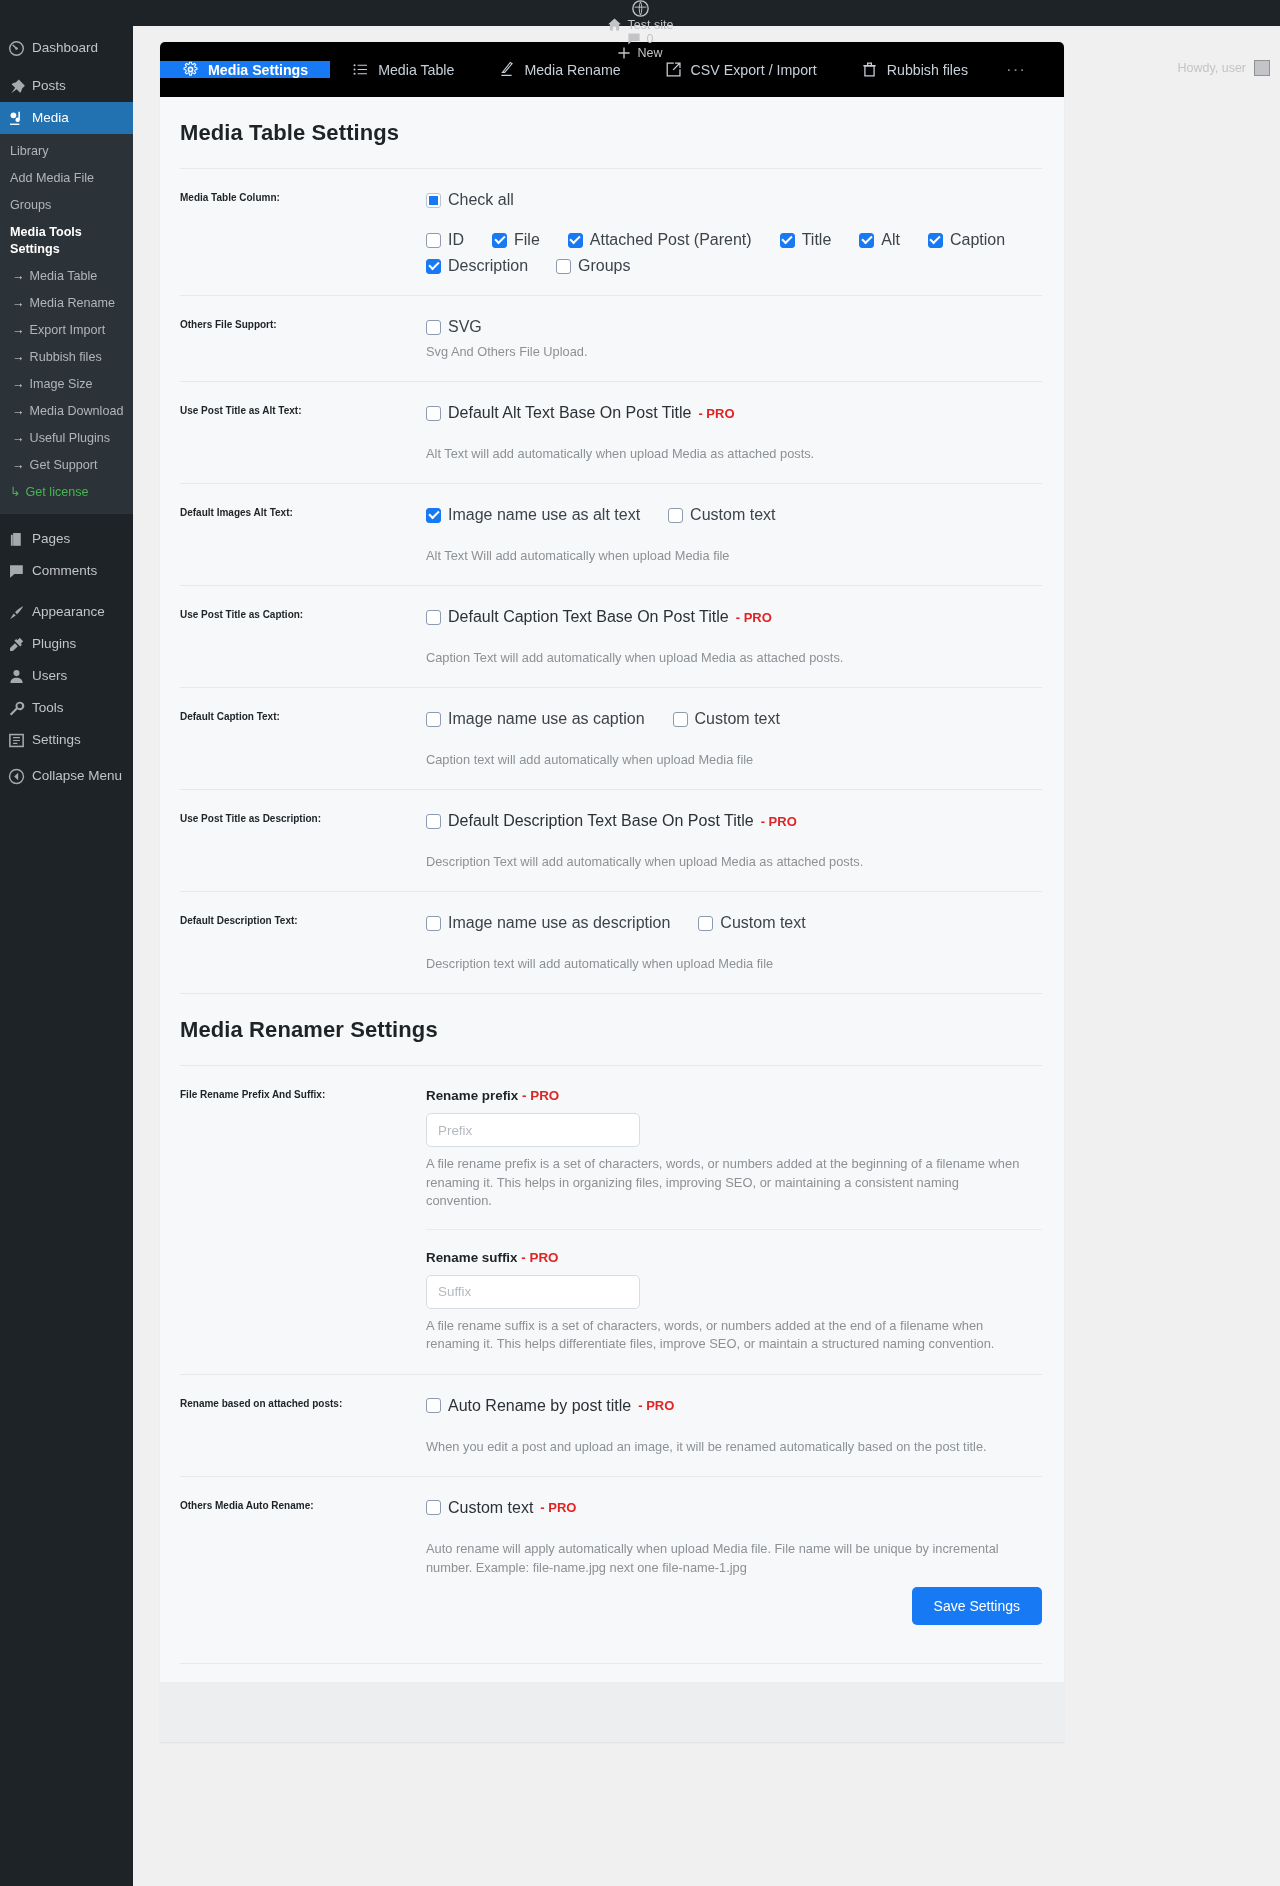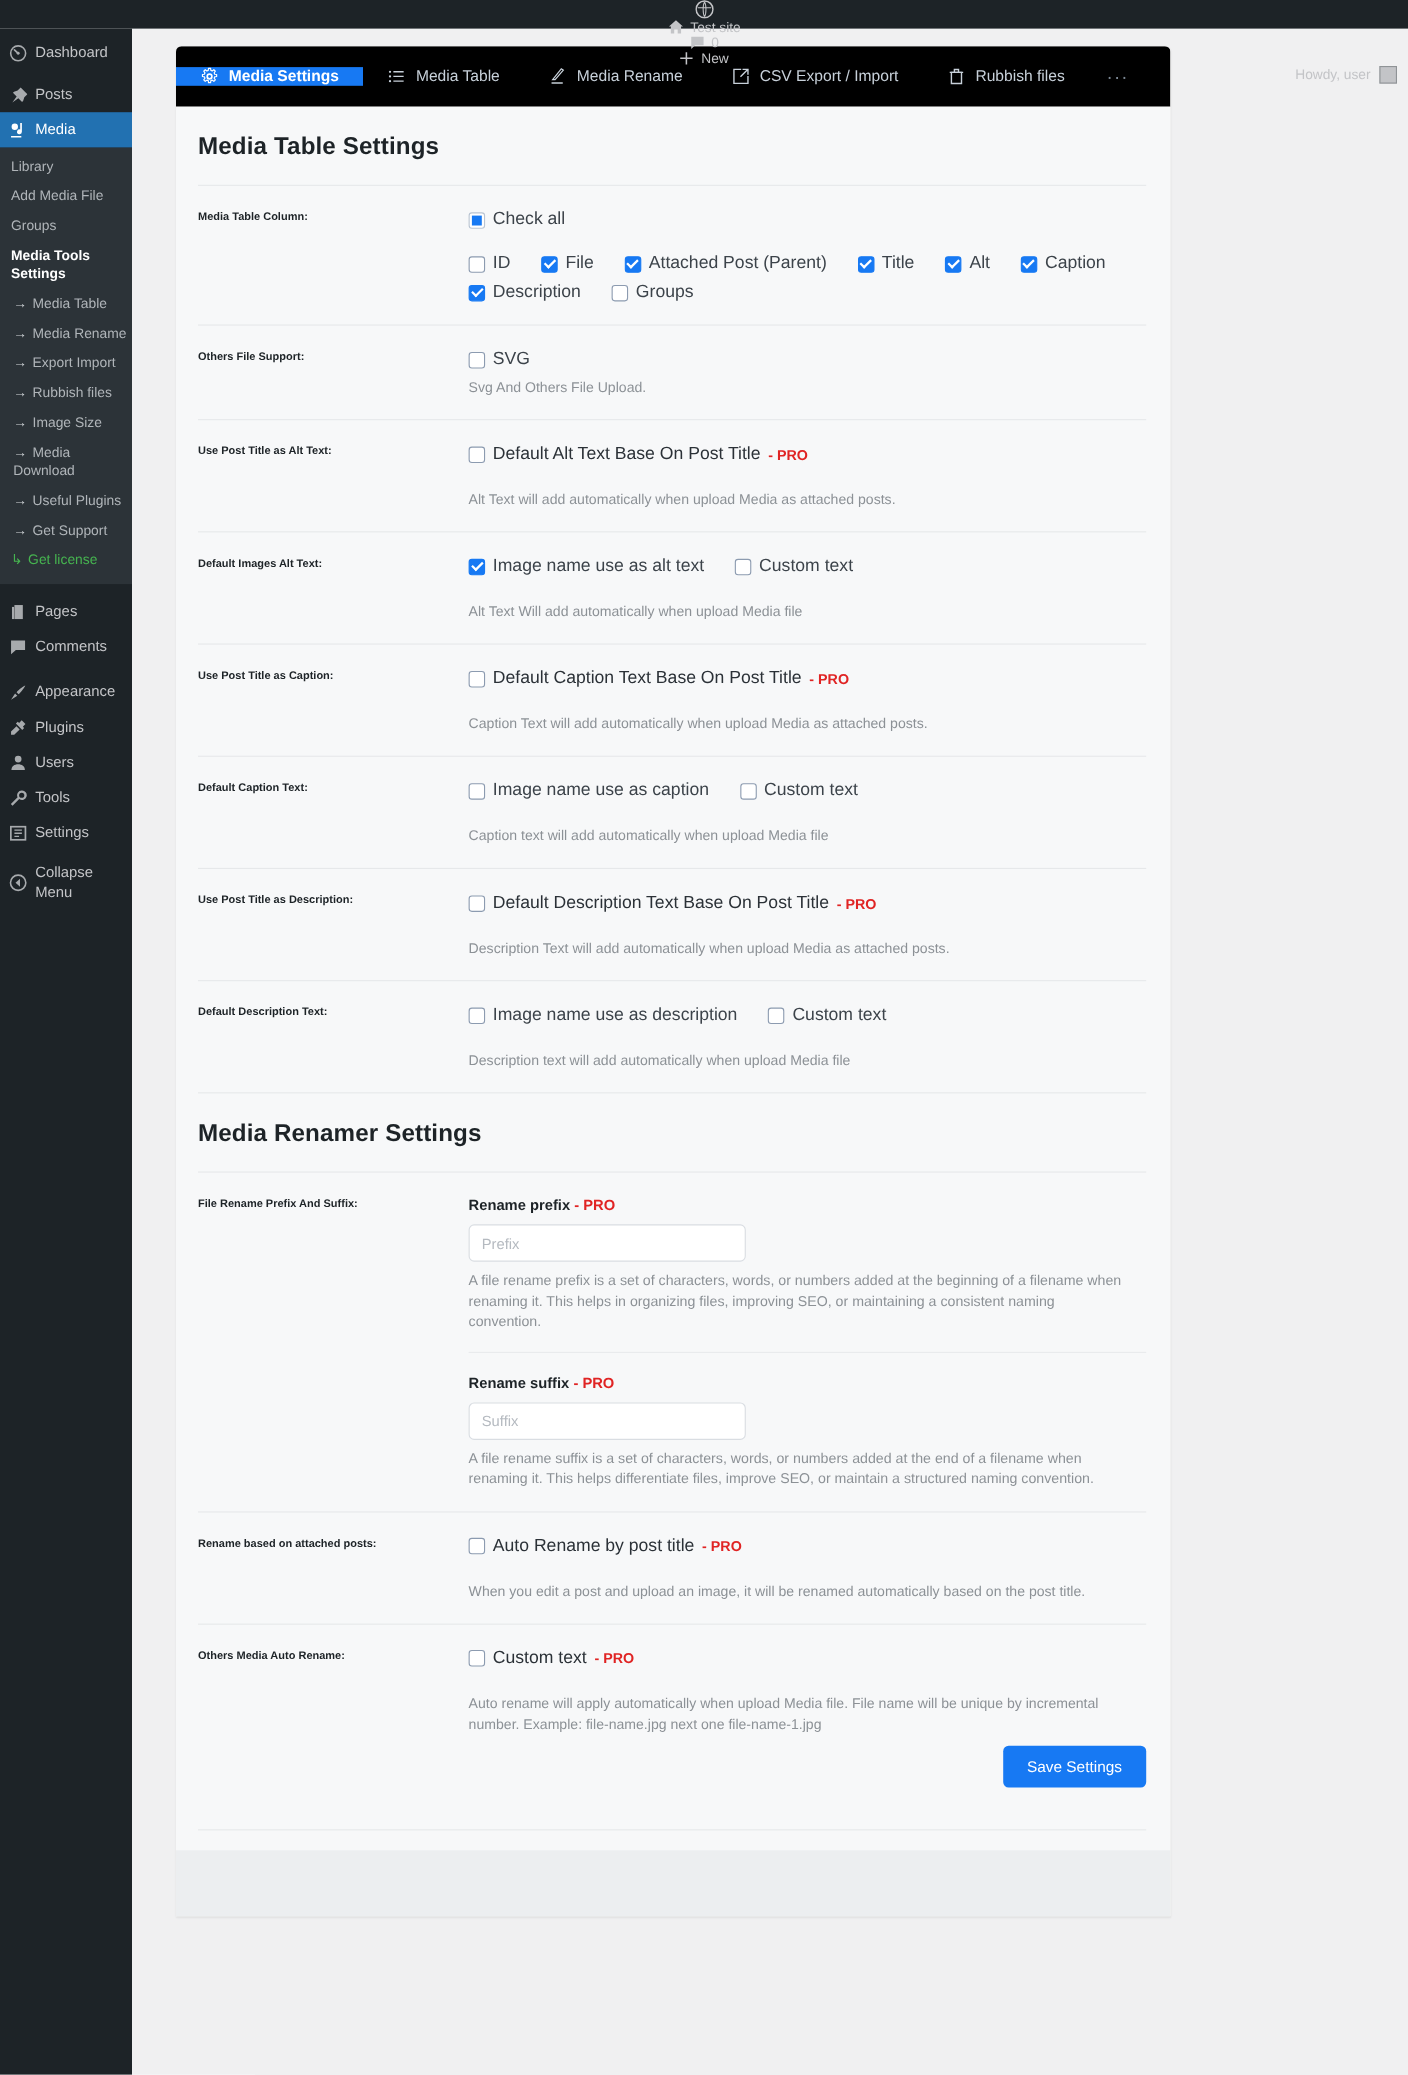--- a/index.html
+++ b/index.html
@@ -17,21 +17,21 @@
     background:#1d2327; color:#c3c4c7;
     display:flex; align-items:center; font-size:12.5px; z-index:50;flex-direction:column;
   }
   .ab-item{ display:flex; align-items:center; gap:6px; padding:0 9px; height:26px; color:#c3c4c7; }
   .ab-item .glyph{ display:inline-flex; align-items:center; justify-content:center; }
   #adminbar .ab-right{ margin-left:auto; display:flex; align-items:center; gap:8px; padding-right:10px;}
   .avatar-box{ width:16px; height:16px; background:#c3c4c7; border:1px solid #8f9396; }
 
   
   #sidebar{
-    position:absolute; top:26px; left:0; width:120px; min-height:1860px;
+    position:absolute; top:26px; left:0; width:133px; min-height:1860px;
     background:#1d2327; color:#c3c4c7; font-size:13px;
   }
   .menu-top{ display:flex; align-items:center; gap:7px; padding:7px 0 7px 8px; color:#c3c4c7; line-height:18px;}
   .menu-top .mlabel{ font-size:13.5px; }
   .menu-top.current{ background:#2271b1; color:#fff; position:relative; font-weight:400;}
   .menu-top.current .mlabel{ color:#fff; }
   .menu-top.current:after{
     content:""; position:absolute; right:-8px; top:50%; transform:translateY(-50%);
     border-top:8px solid transparent; border-bottom:8px solid transparent; border-left:8px solid #f0f0f1;
   }
@@ -98,21 +98,21 @@
   .cbx.partial:after{ content:""; width:9px; height:9px; background:#1779f3; }
 
   .desc{ color:#8c9196; font-size:12.8px; margin-top:9px; line-height:19px; max-width:600px;}
   .desc.tight{ margin-top:6px; }
   .pro{ color:#e02424; font-weight:bold; }
 
   .sub-hr{ height:1px; background:#e9ebed; margin:18px 0 0 0; }
 
   .fieldhead{ font-weight:bold; color:#1d2327; font-size:13.4px; margin-bottom:10px; }
   .txtinput{
-    width:252px; height:34px; border:1px solid #d9dde2; border-radius:5px; background:#fff;
+    width:214px; height:34px; border:1px solid #d9dde2; border-radius:5px; background:#fff;
     padding:16px 11px; font-size:13.4px; color:#3c434a; outline:none;
     font-family:"Liberation Sans", sans-serif;
   }
   .txtinput::placeholder{ color:#b5bac0; }
   .longdesc{ color:#8c9196; font-size:12.9px; line-height:18.5px; margin-top:8px; max-width:594px; }
 
   .save-wrap{ display:flex; justify-content:flex-end; padding:10px 0 18px 0; }
   .save-btn{
     background:#1779f3; color:#fff; border:none; border-radius:5px;
     padding:11px 22px; font-size:14px; font-weight:400; cursor:pointer;

